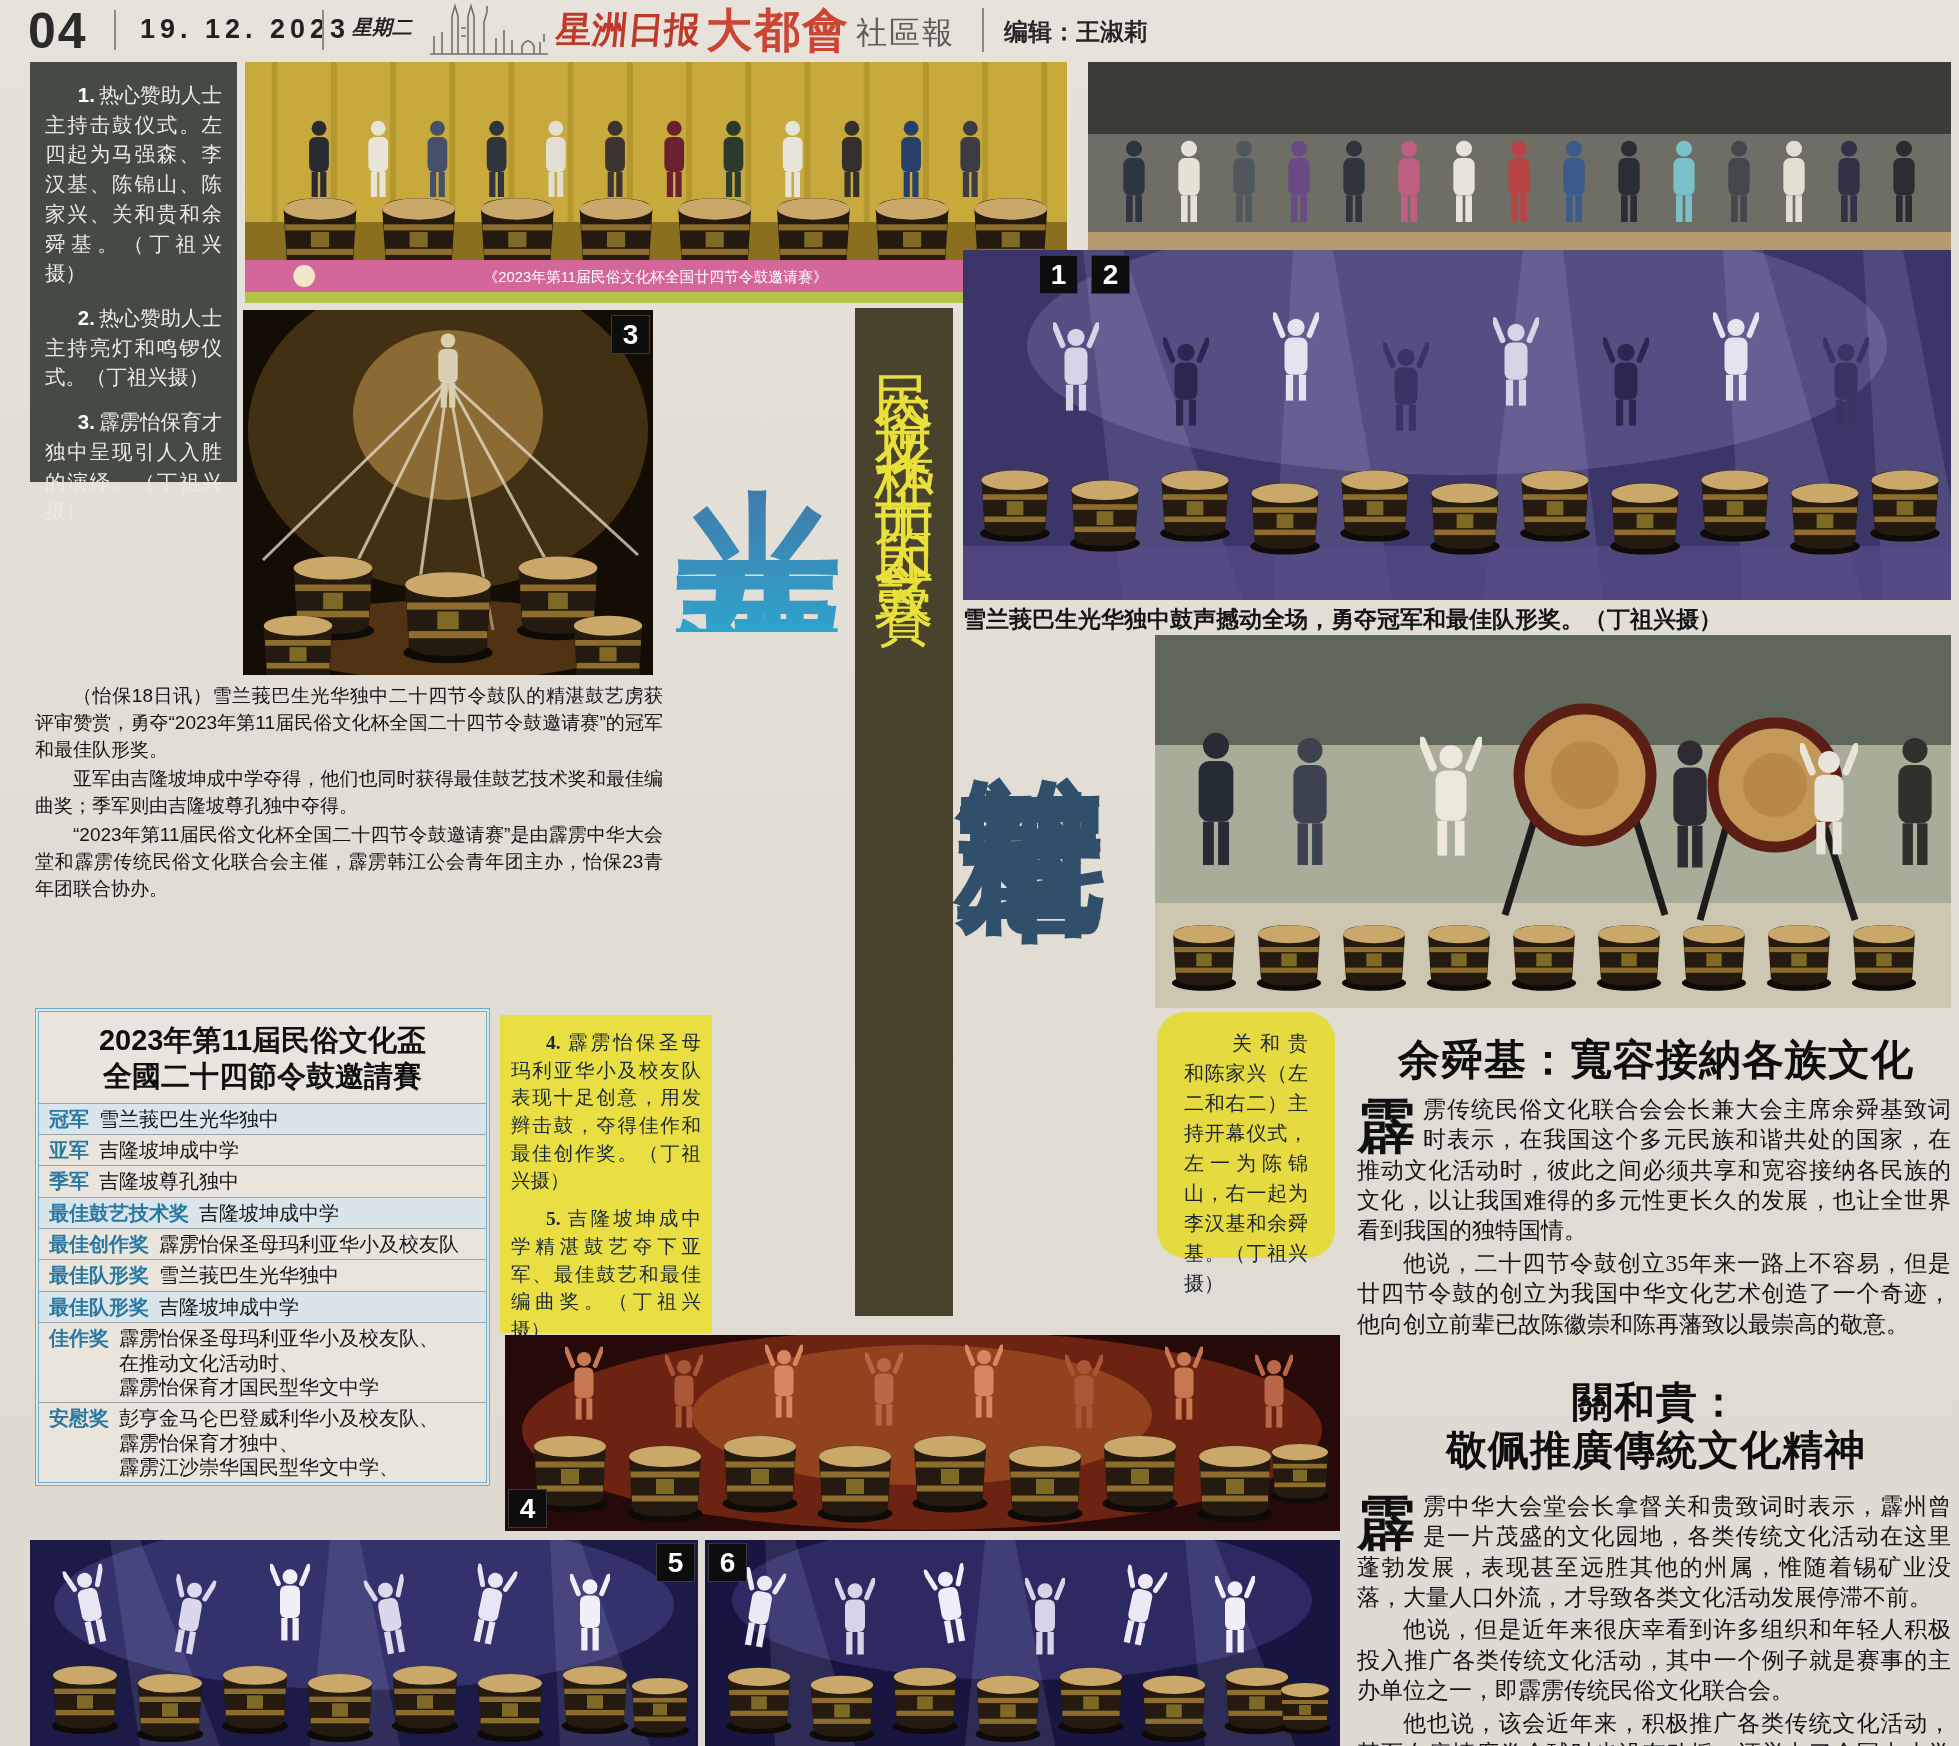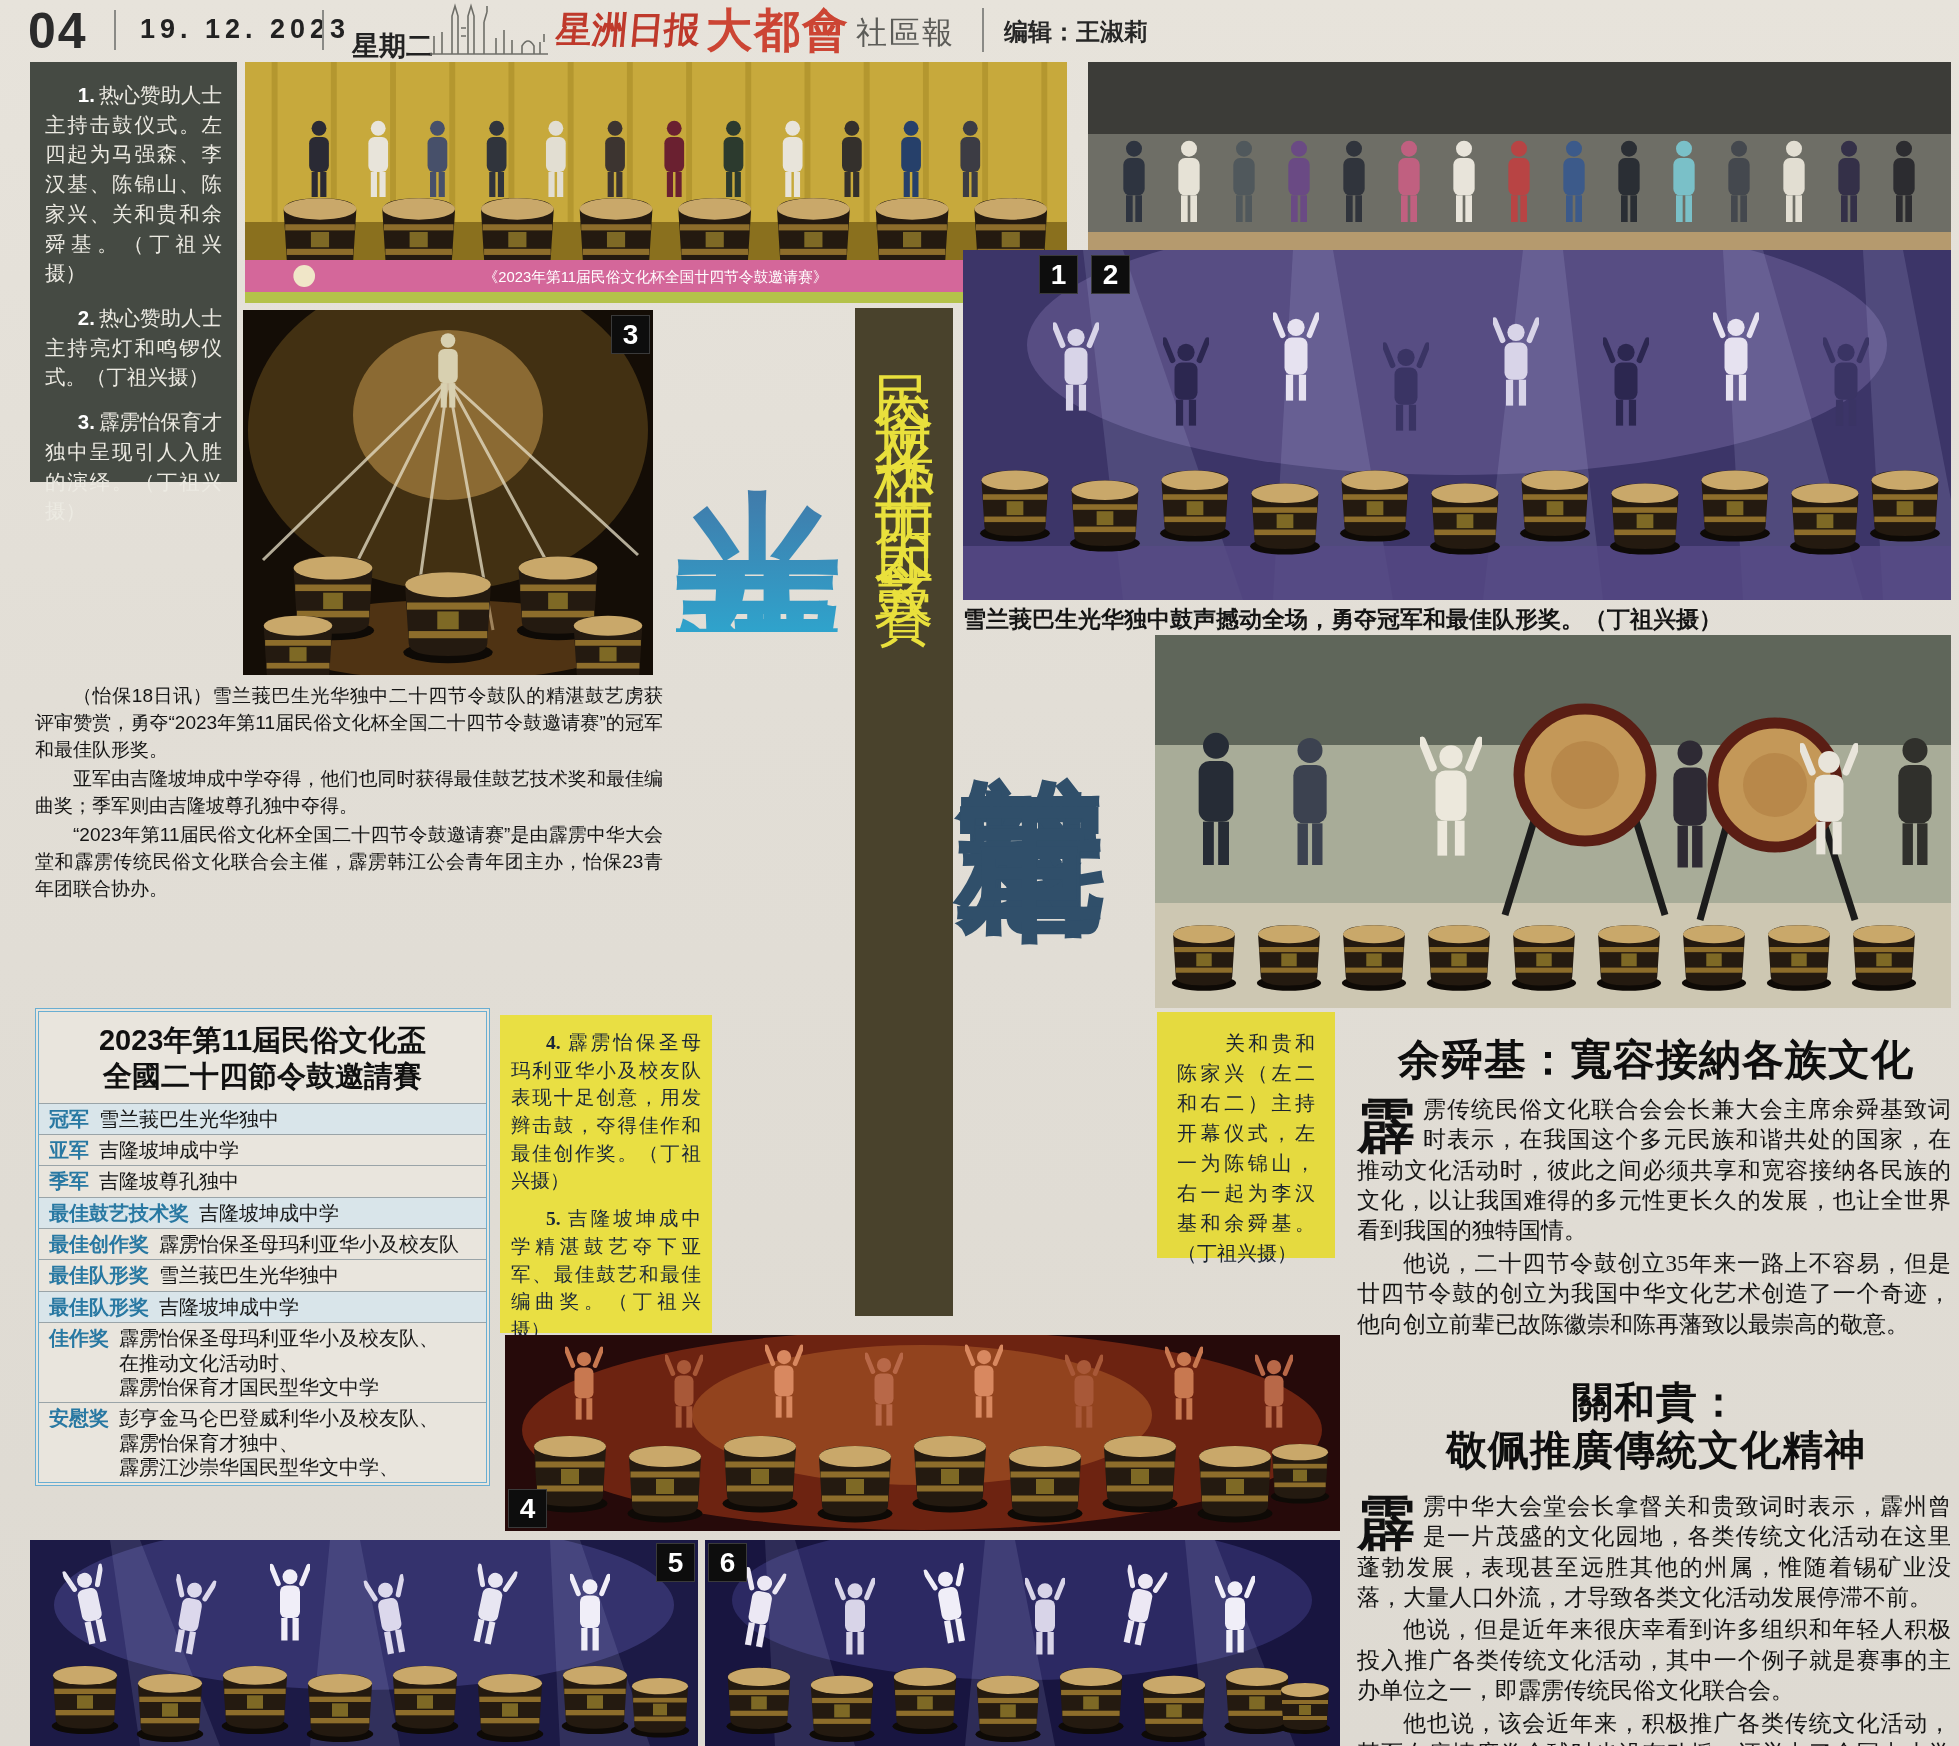--- a/index.html
+++ b/index.html
@@ -4,21 +4,21 @@
 <style>
   html,body{margin:0;padding:0;background:#9e9a92;}
   .page{position:relative;width:1959px;height:1746px;overflow:hidden;
     background:linear-gradient(180deg,#e7e3db 0%,#e2ded6 40%,#dedad2 100%);
     font-family:"Liberation Sans","DejaVu Sans",sans-serif;color:#1a1a1a;}
   .abs{position:absolute;}
   
   .pageno{left:28px;top:2px;font-size:50px;font-weight:bold;color:#2b2b2b;letter-spacing:2px;}
   .vrule{width:2px;background:#8a8a86;}
   .hdate{left:140px;top:14px;font-size:27px;font-weight:bold;letter-spacing:5px;color:#222;}
-  .hweek{left:352px;top:28px;font-size:27px;font-weight:bold;color:#222;}
+  .hweek{left:352px;top:14px;font-size:20px;font-weight:bold;color:#222;font-style:italic;}
   .brand-script{left:556px;top:6px;font-size:36px;font-weight:bold;color:#bf392b;
     font-family:"Liberation Serif","DejaVu Serif",serif;transform:skewX(-5deg);}
   .brand-big{left:706px;top:0px;font-size:46px;font-weight:900;color:#cc4534;letter-spacing:2px;}
   .brand-sub{left:856px;top:12px;font-size:31px;color:#5c5c58;letter-spacing:2px;}
   .editor{left:1004px;top:16px;font-size:24px;font-weight:bold;color:#262626;}
   
   .photo{position:absolute;overflow:hidden;background:#222;}
   .photo svg{display:block;width:100%;height:100%;}
   .badge{position:absolute;width:37px;height:37px;background:#0d0d0d;color:#fff;
     font-size:28px;font-weight:bold;display:flex;align-items:center;justify-content:center;
@@ -51,22 +51,22 @@
     font-size:20px;line-height:1.22;}
   .trow.shade{background:#d9e5ea;}
   .tlabel{color:#2878a2;font-weight:bold;white-space:nowrap;margin-right:10px;flex:0 0 auto;}
   .tvalue{color:#161616;white-space:pre-line;text-align:left;}
   
   .capbox-mid{left:500px;top:1015px;width:212px;height:318px;background:#e9df43;
     box-sizing:border-box;padding:14px 11px;font-family:"Liberation Serif","DejaVu Serif",serif;
     font-size:19.5px;line-height:1.42;color:#1c2838;}
   .capbox-mid p{margin:0 0 10px;text-indent:1.8em;text-align:justify;}
   .capbox-cer{left:1157px;top:1012px;width:178px;height:246px;background:#e5da3f;
-    box-sizing:border-box;padding:16px 20px;font-family:"Liberation Serif","DejaVu Serif",serif;
-    font-size:20px;line-height:1.5;color:#1b2430;text-indent:2.4em;text-align:justify;}
+    box-sizing:border-box;padding:16px 27px;font-family:"Liberation Serif","DejaVu Serif",serif;
+    font-size:20px;line-height:1.5;color:#1b2430;text-indent:2.4em;text-align:justify;border-radius:28px;}
   
   .stagecap{left:963px;top:604px;width:988px;font-size:23px;font-weight:bold;color:#141414;}
   
   .art-head{font-weight:bold;color:#0e0e0e;letter-spacing:1px;}
   .yu-head{left:1398px;top:1032px;font-size:42px;text-align:center;}
   .kuan-head{left:1360px;top:1378px;width:592px;text-align:center;font-size:41px;line-height:1.18;}
   .art-body{width:594px;font-family:"Liberation Serif","DejaVu Serif",serif;font-size:23px;
     line-height:1.32;text-align:justify;color:#141414;}
   .yu-body{left:1357px;top:1095px;}
   .kuan-body{left:1357px;top:1492px;}

